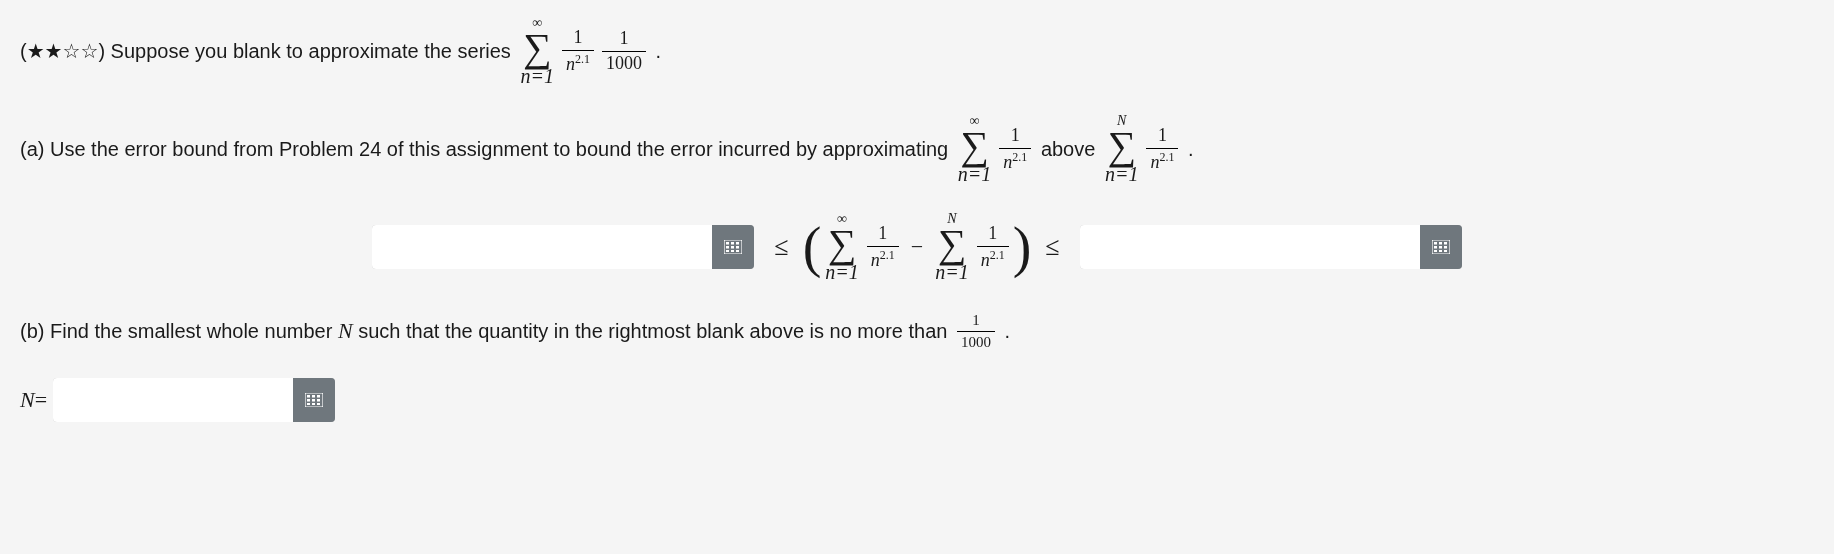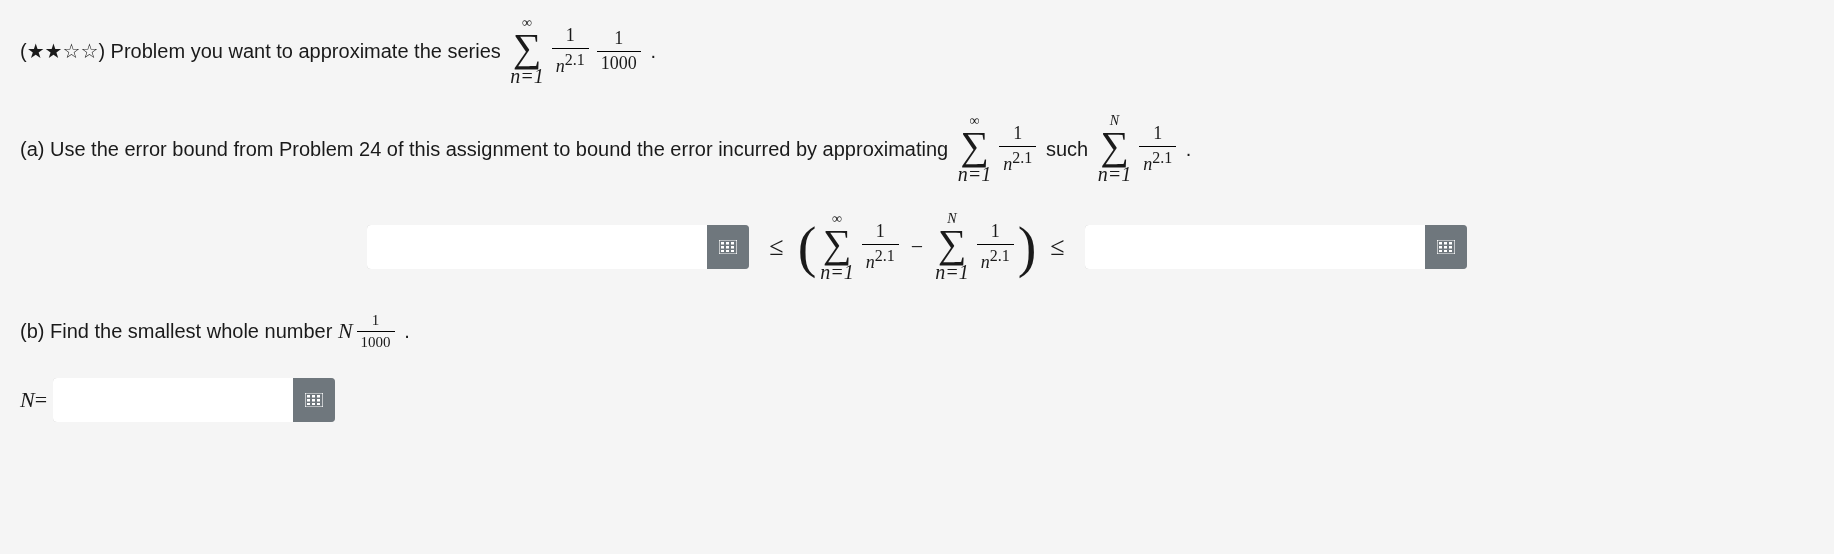--- a/index.html
+++ b/index.html
@@ -39,21 +39,21 @@
     flex-direction: column;
     align-items: center;
     line-height: 1.1;
     margin: 0 4px;
     font-family: "Cambria Math", "Times New Roman", serif;
   }
   .frac .num { font-size: 18px; padding: 0 4px 2px; }
   .frac .bar { width: 100%; border-top: 1.3px solid #000; }
   .frac .den { font-size: 18px; padding: 2px 4px 0; }
   .frac .den .ital { font-style: italic; }
-  .frac .den .sup { font-size: 16px; vertical-align: super; }
+  .frac .den .sup { font-size: 12px; vertical-align: super; }
   .frac.small .num, .frac.small .den { font-size: 15px; }
 
   .mrel {
     font-family: "Cambria Math", "Times New Roman", serif;
     font-size: 26px;
     margin: 0 14px;
   }
   .mvar {
     font-family: "Cambria Math", "Times New Roman", serif;
     font-style: italic;
@@ -116,21 +116,21 @@
     align-items: center;
   }
 </style>
 </head>
 <body>
 
 <div class="row">
   <span class="txt">(</span>
   <span class="txt">★★</span>
   <span class="txt">☆☆</span>
-  <span class="txt">) Problem you want to approximate the series </span>
+  <span class="txt">) Suppose you blank to approximate the series </span>
 
   <span class="sum">
     <span class="top">∞</span>
     <span class="sigma">∑</span>
     <span class="bot">n=1</span>
   </span>
   <span class="frac">
     <span class="num">1</span>
     <span class="bar"></span>
     <span class="den"><span class="ital">n</span><span class="sup">2.1</span></span>
@@ -152,21 +152,21 @@
     <span class="top">∞</span>
     <span class="sigma">∑</span>
     <span class="bot">n=1</span>
   </span>
   <span class="frac">
     <span class="num">1</span>
     <span class="bar"></span>
     <span class="den"><span class="ital">n</span><span class="sup">2.1</span></span>
   </span>
 
-  <span class="txt"> such </span>
+  <span class="txt"> above </span>
 
   <span class="sum">
     <span class="top" style="font-style:italic">N</span>
     <span class="sigma">∑</span>
     <span class="bot">n=1</span>
   </span>
   <span class="frac">
     <span class="num">1</span>
     <span class="bar"></span>
     <span class="den"><span class="ital">n</span><span class="sup">2.1</span></span>
@@ -242,20 +242,21 @@
             <rect x="12" y="10" width="3" height="2" fill="#fff"></rect>
           </svg>
       </span>
     </span>
   </div>
 </div>
 
 <div class="row tight">
   <span class="txt">(b) Find the smallest whole number </span>
   <span class="mvar">N</span>
+  <span class="txt"> such that the quantity in the rightmost blank above is no more than </span>
   <span class="frac small">
     <span class="num">1</span>
     <span class="bar"></span>
     <span class="den">1000</span>
   </span>
   <span class="txt"> .</span>
 </div>
 
 <div class="row">
   <span class="mvar">N</span>

